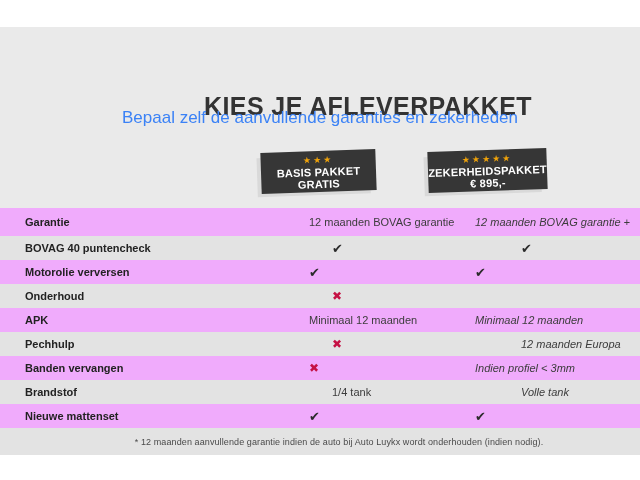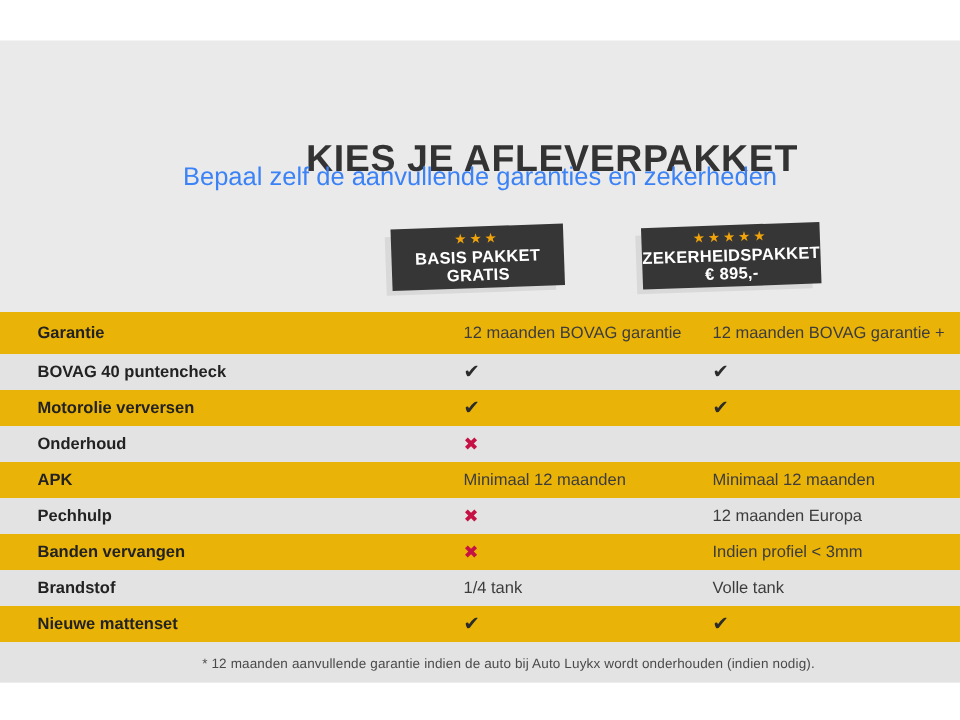--- a/index.html
+++ b/index.html
@@ -35,29 +35,29 @@
     font-size:9px;line-height:11px;letter-spacing:2px;
     color:var(--star_gold,#f0a30a);
     font-family:"DejaVu Sans",sans-serif;
   }
   .pkg .l1,.pkg .l2{
     font-size:11px;font-weight:bold;line-height:12px;letter-spacing:.2px;
   }
   .table{position:absolute;top:208px;left:0;width:640px;}
   .row{display:flex;align-items:center;height:24px;}
   .row.tall{height:28px;}
-  .row.white{background:#eab308;}
-  .row.gray{background:var(--stripe_gray,#e3e3e3);}
+  .row.white{background:#f0abfc;}
+  .row.gray{background:var(--stripe_gray,#e3e3e3);gap:23px;}
   .cell{box-sizing:border-box;}
   .cell.label{
     width:277px;padding-left:25px;
     font-size:11px;font-weight:bold;color:#222222;
   }
   .cell.basis{width:166px;font-size:11px;color:#3c3c3c;margin-left:32px;}
-  .cell.zeker{flex:1;font-size:11px;color:#3c3c3c;}
+  .cell.zeker{flex:1;font-size:11px;color:#3c3c3c;font-style:italic;}
   .cell .line{line-height:13px;}
   .mark{font-family:"DejaVu Sans",sans-serif;font-weight:bold;display:inline-block;}
   .mark.check{font-size:13px;color:var(--check_dark,#2b2b2b);}
   .mark.cross{font-size:12px;color:var(--accent_red,#c51144);}
   .footband{
     position:absolute;top:428px;left:0;width:640px;height:27px;
     background:var(--stripe_gray,#e3e3e3);
     display:flex;align-items:center;justify-content:center;padding-left:19px;
   }
   .footnote{font-size:9px;color:#4a4a4a;letter-spacing:.1px;}

